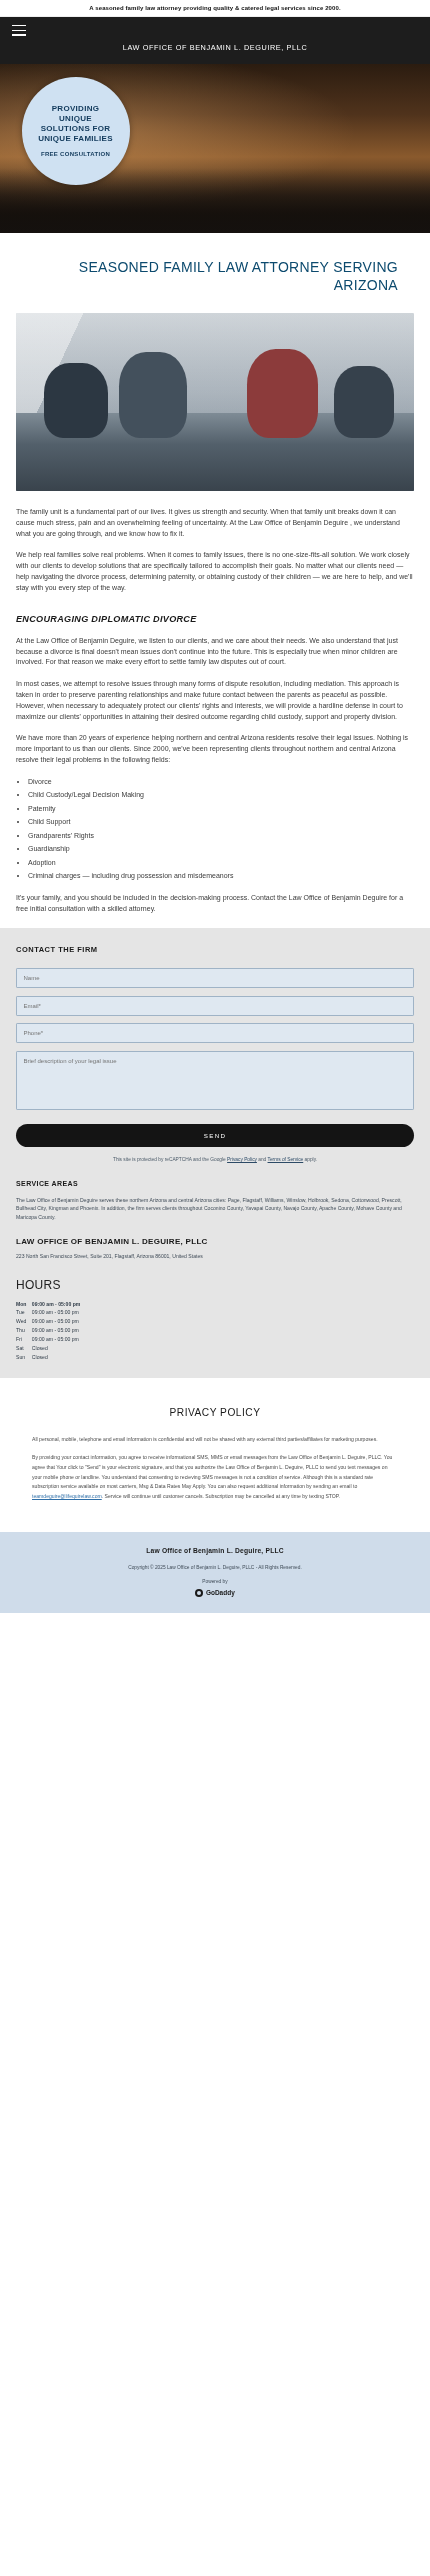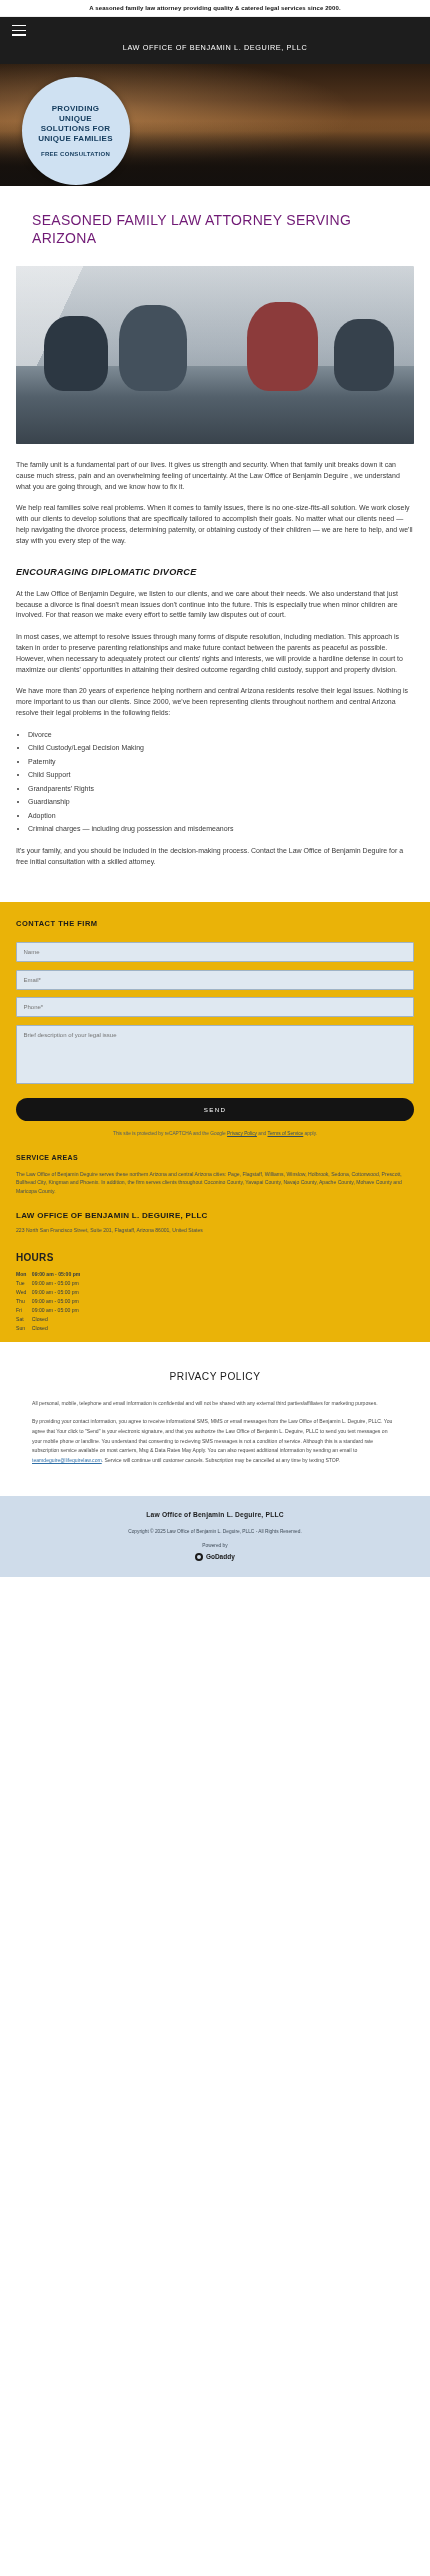--- a/index.html
+++ b/index.html
@@ -56,21 +56,21 @@
     text-align: center;
     color: #ffffff;
     font-size: 7.3px;
     letter-spacing: 0.6px;
     font-weight: 400;
   }
 
   
   .hero {
     position: relative;
-    height: 122px;
+    height: 169px;
     overflow: hidden;
     background:
       radial-gradient(ellipse at 22% 40%, rgba(255,190,120,0.35), rgba(0,0,0,0) 55%),
       linear-gradient(180deg, #2b1c10 0%, #50331c 30%, #8a5a2d 55%, #3c2a1b 78%, #161210 100%);
   }
   .hero::after {
     content: "";
     position: absolute;
     left: 0; right: 0; bottom: 0;
     height: 65px;
@@ -108,27 +108,27 @@
     letter-spacing: 0.3px;
     text-transform: uppercase;
     line-height: 1.3;
     padding: 0 19.4px;
   }
 
   
   .wrap { padding: 0 16px; }
 
   h1.page-title {
-    text-align: left;
+    text-align: right;
     font-size: 14px;
     line-height: 1.3;
     font-weight: 400;
     letter-spacing: 0.3px;
     margin: 25px 16px 18.3px 16px;
-    color: #701a75;
+    color: #0c4a6e;
   }
 
   .photo {
     width: 100%;
     height: 178px;
     margin: 0 0 16px 0;
     border-radius: 1.1px;
     position: relative;
     overflow: hidden;
     background: linear-gradient(180deg, #d8dde1 0%, #c3cbd2 45%, #9aa6af 100%);
@@ -166,23 +166,23 @@
 
   ul.bullets {
     margin: 3.2px 0 10.8px 0;
     padding-left: 12px;
     color: #3a3a3a;
   }
   ul.bullets li { margin-bottom: 2.7px; font-size: 7px; }
 
   
   .contact-block {
-    background: #eab308;
-    margin-top: 34px;
-    padding: 16px 16px 9px 16px;
+    background: #e5e5e5;
+    margin-top: 13px;
+    padding: 16px 16px 16px 16px;
   }
   .contact-block h2 {
     font-size: 7.5px;
     font-weight: 700;
     letter-spacing: 0.5px;
     margin: 0 0 13px 0;
     color: #1a1a1a;
     text-transform: uppercase;
   }
   .field {
@@ -232,22 +232,22 @@
     font-size: 8px;
     font-weight: 700;
     letter-spacing: 0.3px;
     margin: 15px 0 4.3px 0;
     color: #1a1a1a;
     text-transform: uppercase;
   }
   .addr { font-size: 5.1px; color: #3f4b57; margin: 0; }
 
   .hours-title {
-    font-size: 10px;
-    font-weight: 700;
+    font-size: 12px;
+    font-weight: 400;
     letter-spacing: 0.3px;
     margin: 15px 0 5.4px 0;
     text-transform: uppercase;
   }
   table.hours { border-collapse: collapse; font-size: 5.1px; color: #2f3b47; }
   table.hours td { padding: 0.5px 5.4px 0.5px 0; white-space: nowrap; }
   table.hours tr.open td { font-weight: 700; }
 
   
   .privacy {

